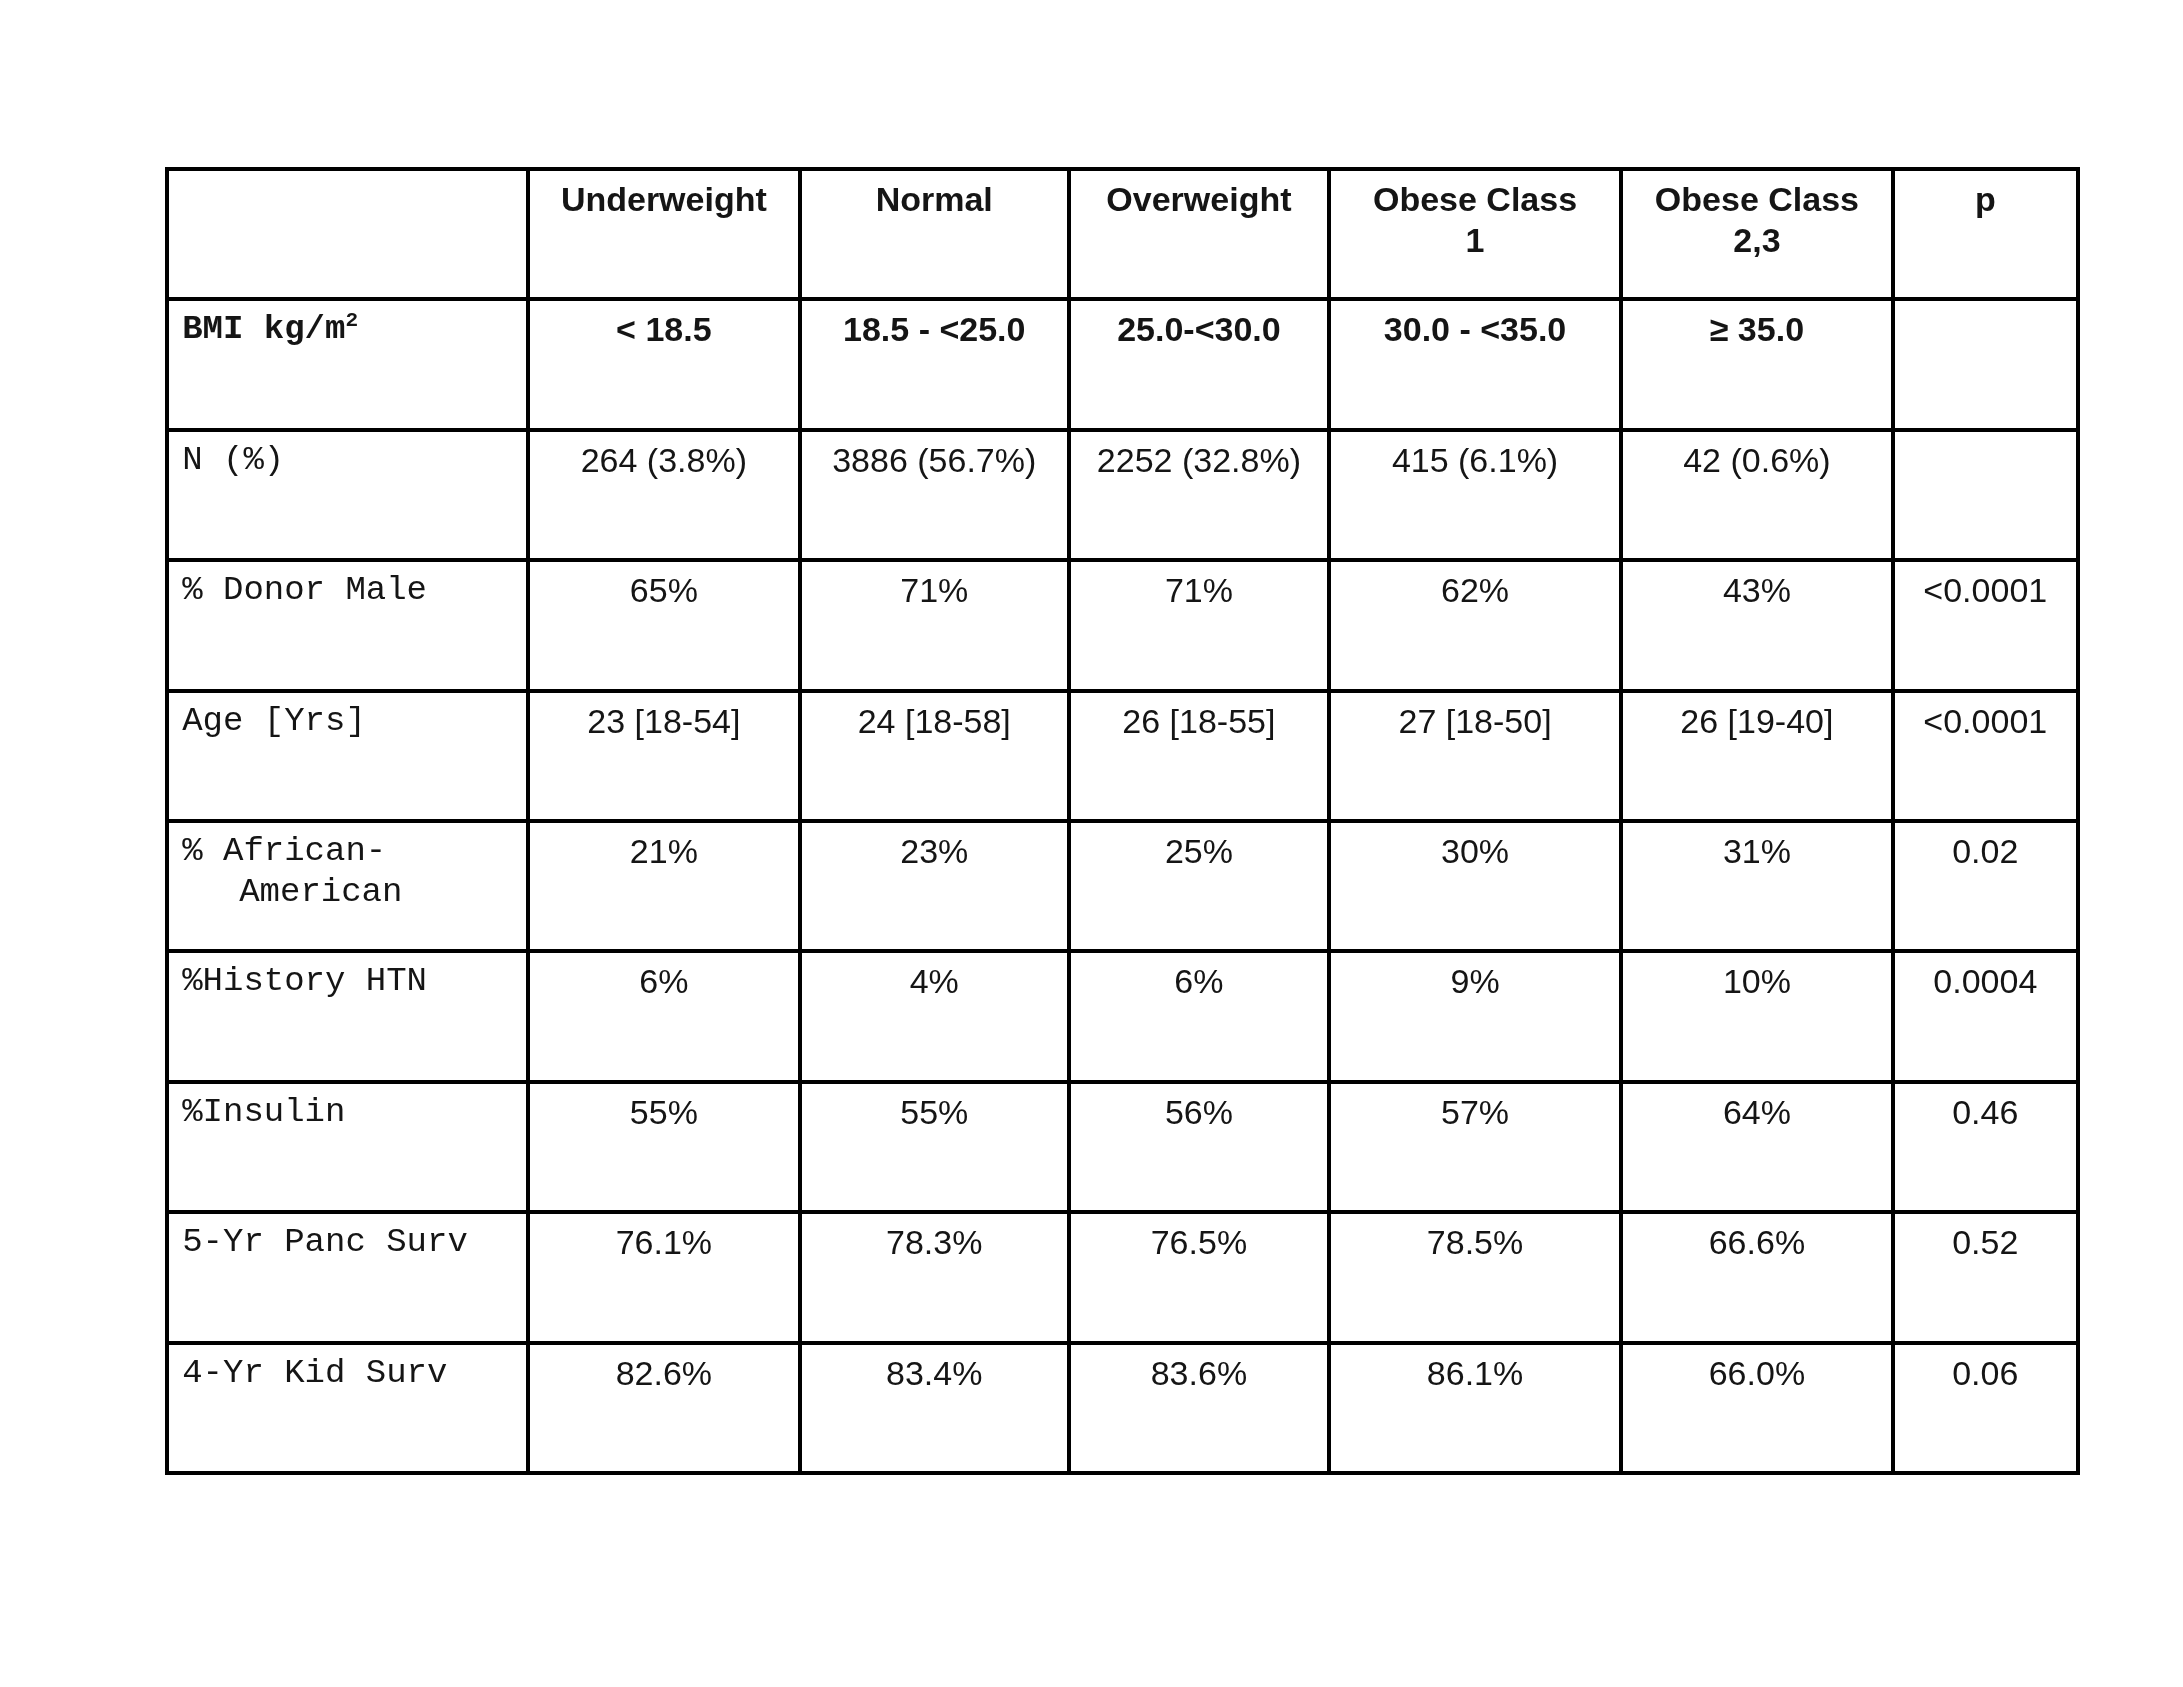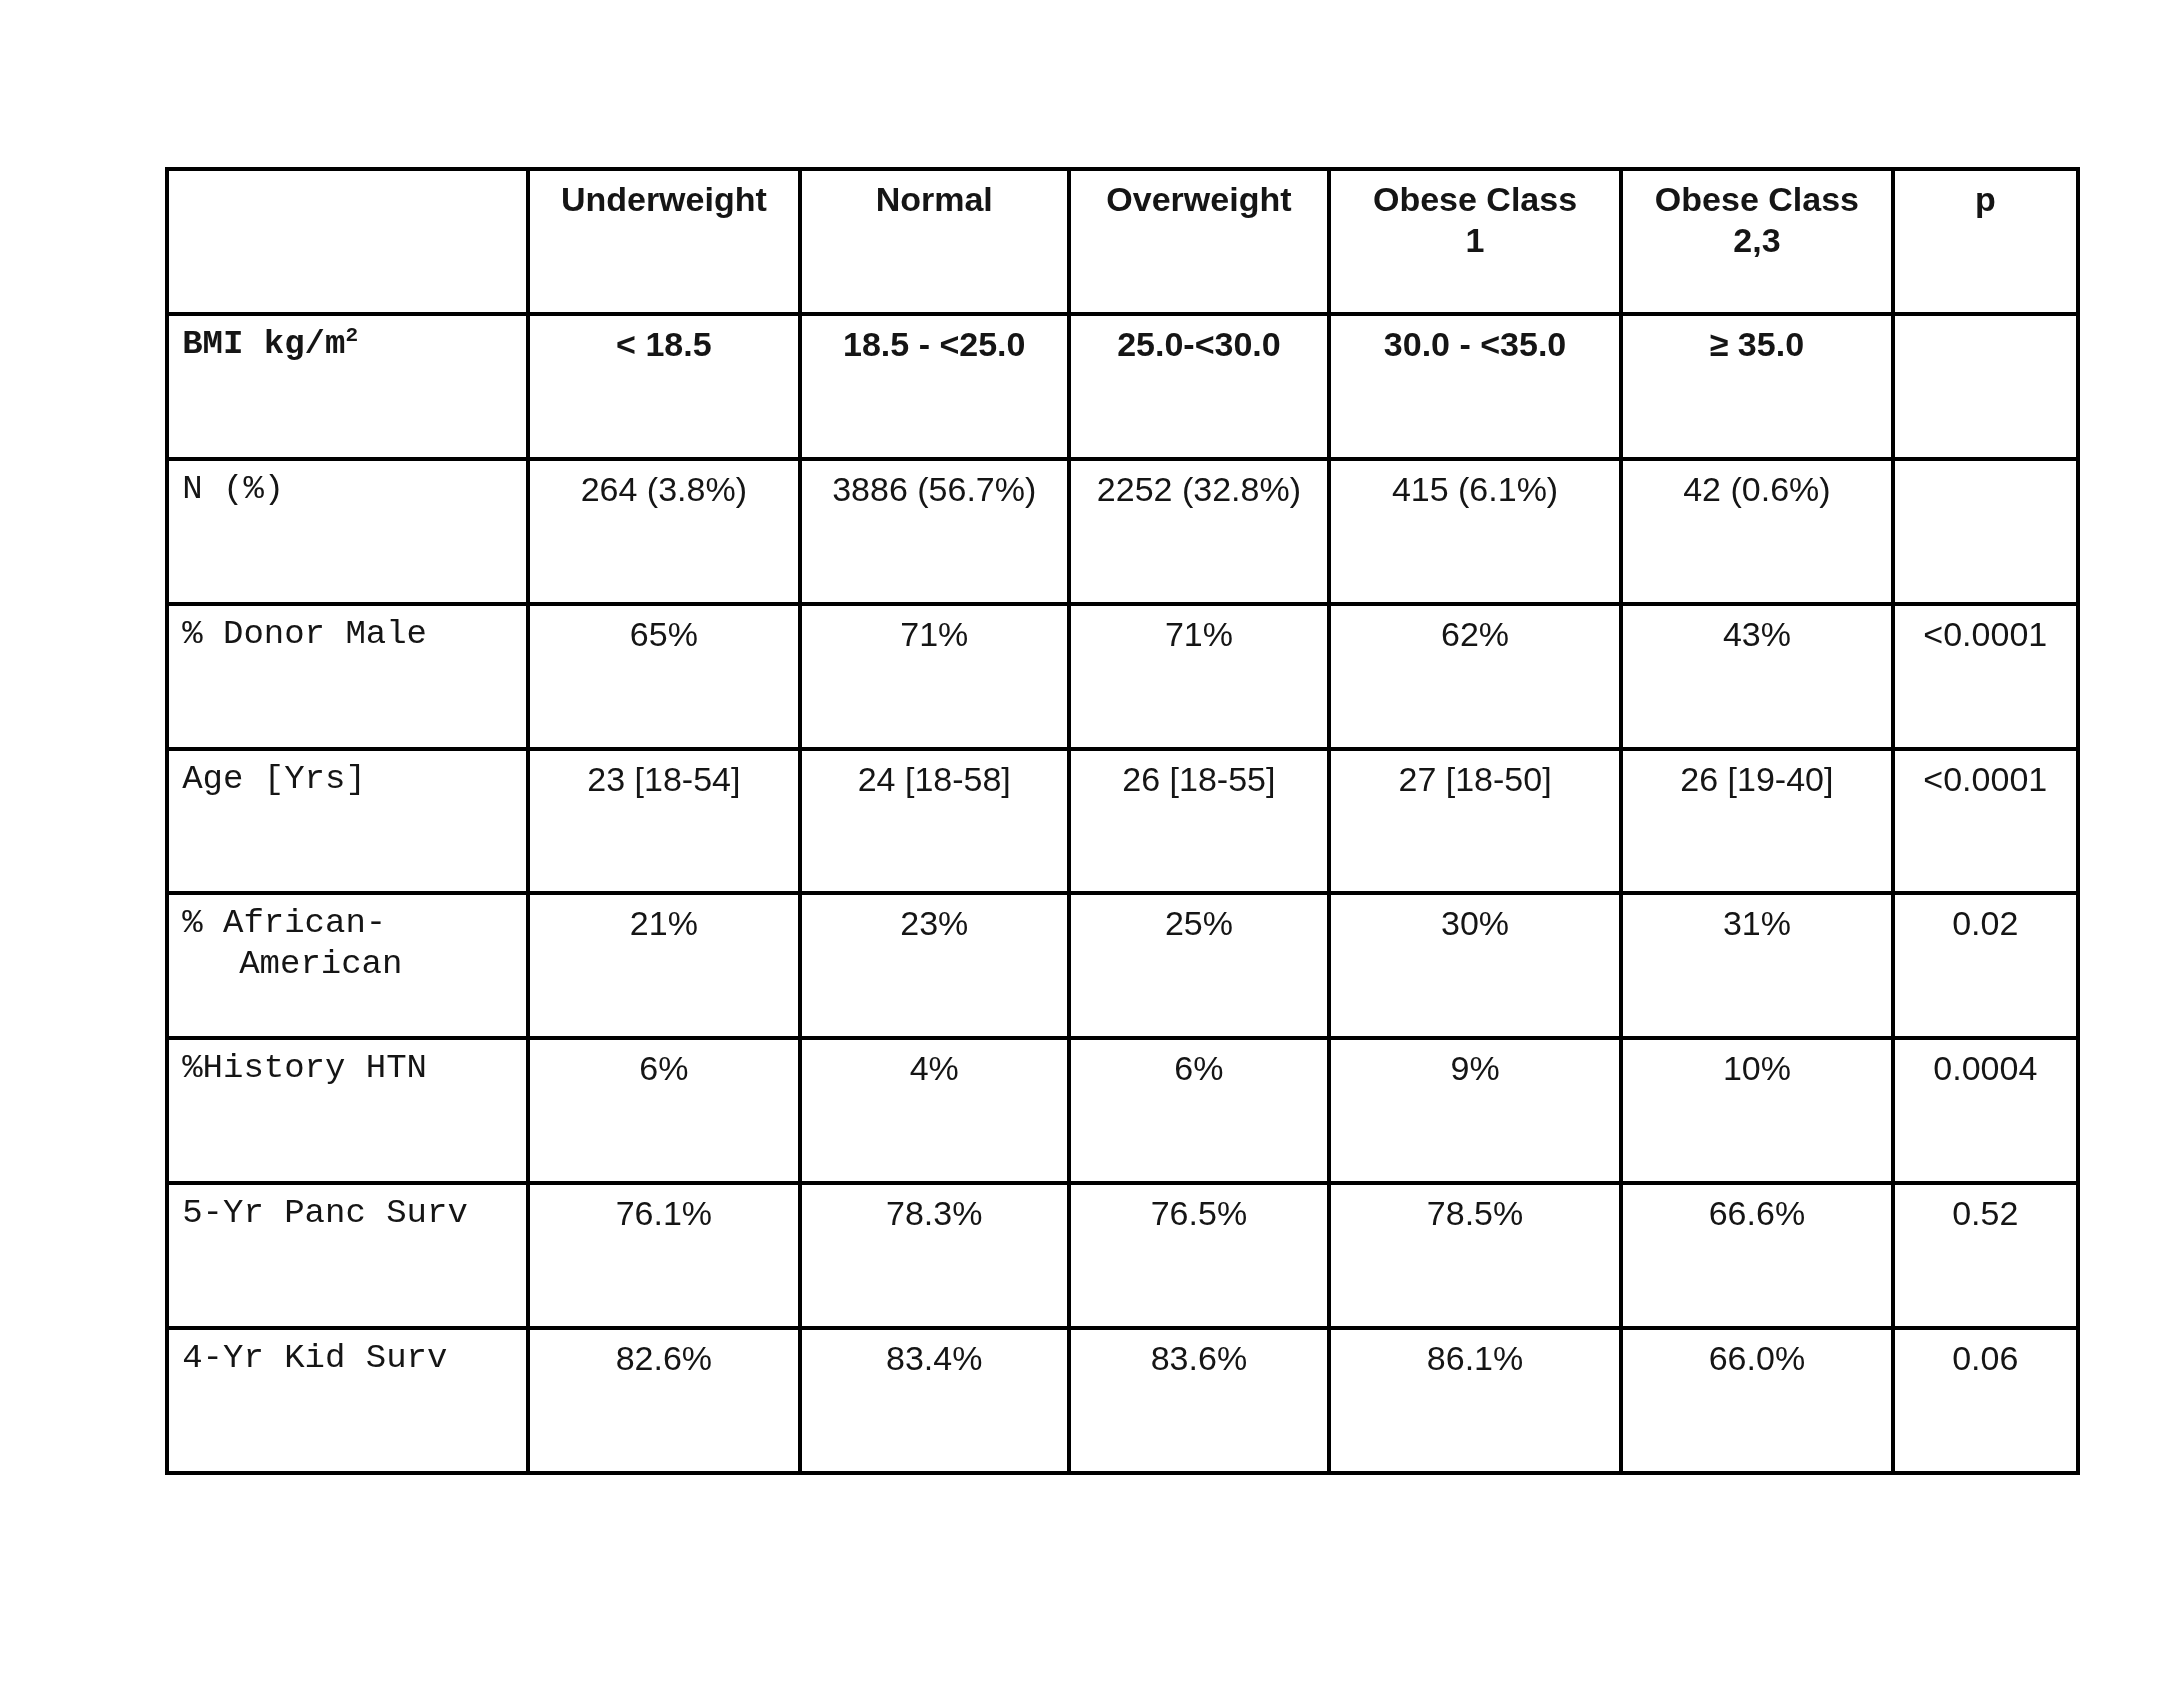--- a/index.html
+++ b/index.html
@@ -135,20 +135,29 @@
     <tr>
       <td class="lab"><span>%History HTN</span></td>
       <td class="val">6%</td>
       <td class="val">4%</td>
       <td class="val">6%</td>
       <td class="val">9%</td>
       <td class="val">10%</td>
       <td class="val">0.0004</td>
     </tr>
 
+    <tr>
+      <td class="lab"><span>%Insulin</span></td>
+      <td class="val">55%</td>
+      <td class="val">55%</td>
+      <td class="val">56%</td>
+      <td class="val">57%</td>
+      <td class="val">64%</td>
+      <td class="val">0.46</td>
+    </tr>
 
 
     <tr>
       <td class="lab"><span>5-Yr Panc Surv</span></td>
       <td class="val">76.1%</td>
       <td class="val">78.3%</td>
       <td class="val">76.5%</td>
       <td class="val">78.5%</td>
       <td class="val">66.6%</td>
       <td class="val">0.52</td>

